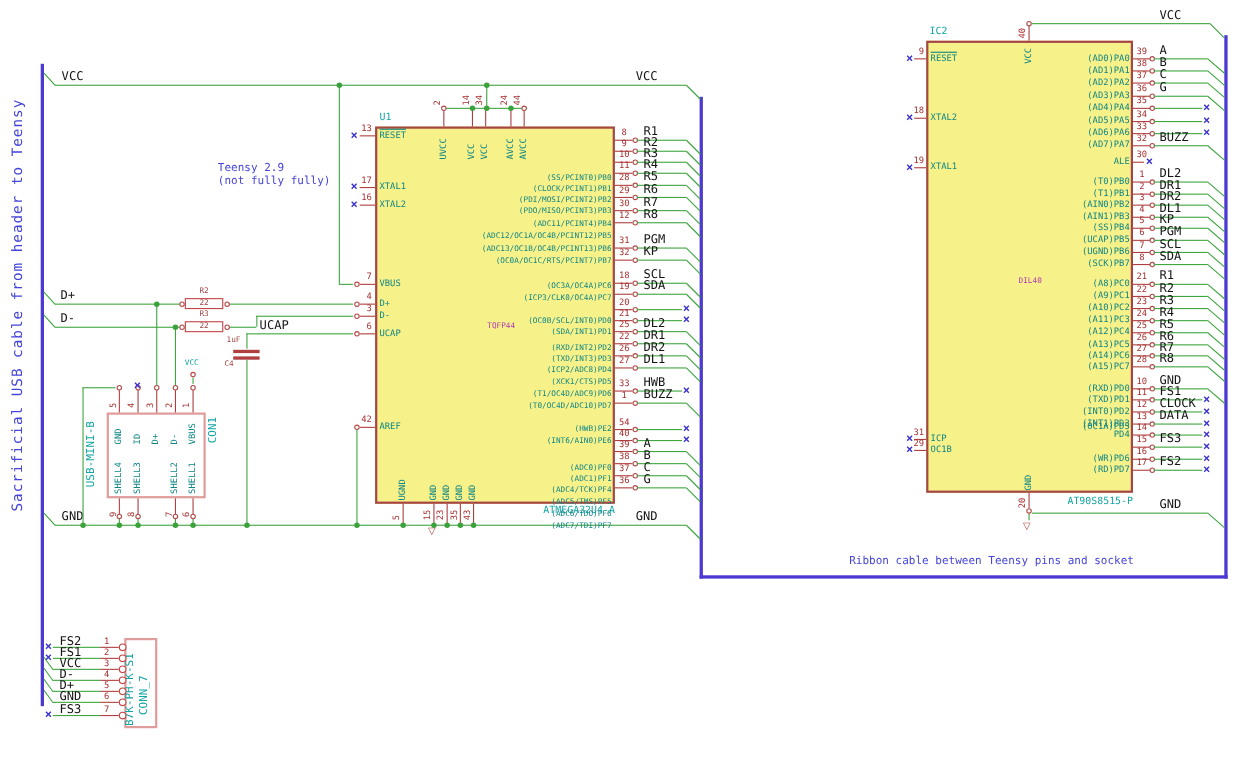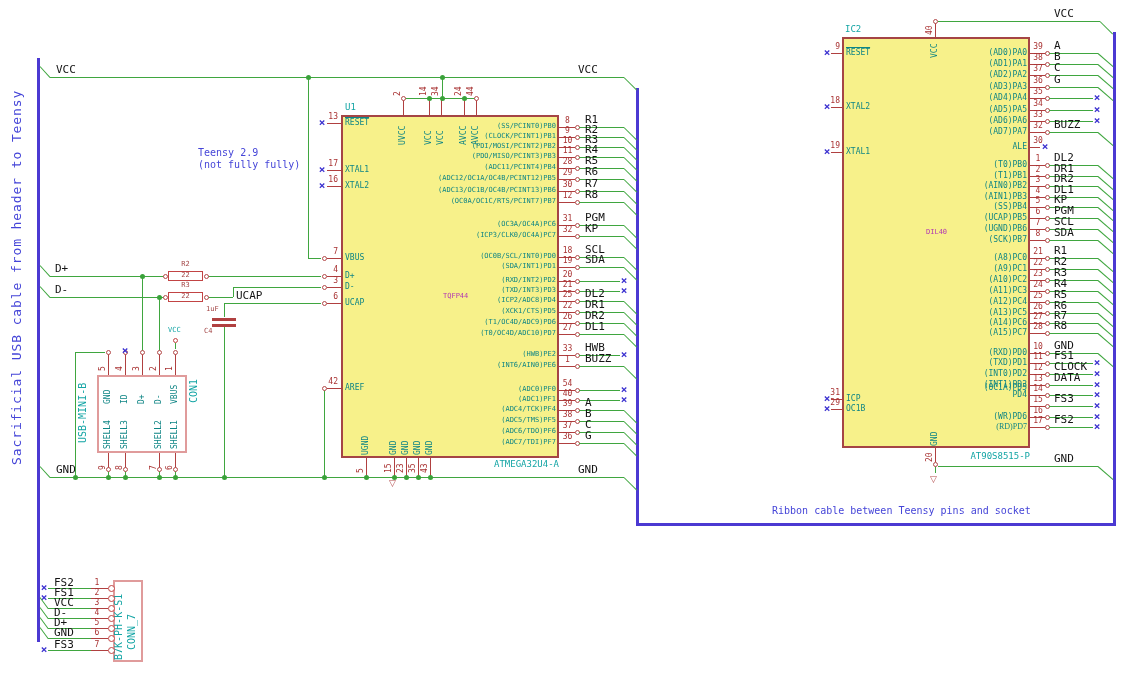--- a/index.html
+++ b/index.html
@@ -4,21 +4,21 @@
 <style>
 html,body{margin:0;padding:0;background:#fff;}
 .stage{position:relative;width:1131px;height:690px;background:#ffffff;overflow:hidden;
   font-family:"DejaVu Sans Mono","Liberation Mono",monospace;}
 .ln{position:absolute;}
 .t{position:absolute;line-height:1;white-space:pre;}
 .rot{transform:rotate(-90deg);transform-origin:0 0;}
 .netlbl{font-size:11px;color:#141414;}
 .pnum{font-size:8px;color:#a83232;}
 .pname{font-size:8px;color:#0f8585;}
-.pname7{font-size:7px;color:#0f8585;}
+.pname7{font-size:7px;color:#0f8585;margin-top:36px;}
 .ref{font-size:9px;color:#14a5a5;}
 .val{font-size:9px;color:#14a5a5;}
 .fp{font-size:7px;color:#b238b2;}
 .note{font-size:10px;color:#4545d8;}
 .fld{font-size:7px;color:#a34646;}
 .vccsym{font-size:7px;color:#14a5a5;}
 .busLabel{font-size:13px;letter-spacing:0.9px;color:#4545d8;}
 .ovl{text-decoration:overline;}
 .icbox{position:absolute;background:#f7f18a;border:2px solid #a54545;box-sizing:border-box;}
 .connbox{position:absolute;border:2px solid #e09b9b;box-sizing:border-box;background:transparent;}
@@ -44,21 +44,21 @@
   <span class="t note" style="left:198px;top:148px">Teensy 2.9</span>
   <span class="t note" style="left:198px;top:160px">(not fully fully)</span>
   <span class="t note" style="left:772px;top:506px">Ribbon cable between Teensy pins and socket</span>
   <span class="t busLabel rot" style="left:10px;top:465px">Sacrificial USB cable from header to Teensy</span>
 
   <span class="t ref" style="left:345px;top:103px">U1</span>
   <span class="t val" style="right:572px;top:460px">ATMEGA32U4-A</span>
   <span class="t fp" style="left:443px;top:293px">TQFP44</span>
   <span class="t ref" style="left:845px;top:25px">IC2</span>
   <span class="t val" style="right:101px;top:452px">AT90S8515-P</span>
-  <span class="t fp" style="left:926px;top:229px">DIL40</span>
+  <span class="t fp" style="left:926px;top:252px">DIL40</span>
   <span class="t ref rot" style="left:189px;top:403px;font-size:10px">CON1</span>
   <span class="t val rot" style="left:78px;top:443px;font-size:10px">USB-MINI-B</span>
   <span class="t ref rot" style="left:127px;top:650px;font-size:10px">CONN_7</span>
   <span class="t val rot" style="left:114px;top:660px;font-size:10px">B7K-PH-K-S1</span>
   <span class="t fld" style="left:168px;top:261px;width:35px;text-align:center">R2</span>
   <span class="t fld" style="left:168px;top:272px;width:35px;text-align:center">22</span>
   <span class="t fld" style="left:168px;top:282px;width:35px;text-align:center">R3</span>
   <span class="t fld" style="left:168px;top:293px;width:35px;text-align:center">22</span>
   <span class="t fld" style="left:206px;top:306px">1uF</span>
   <span class="t fld" style="left:204px;top:328px">C4</span>
@@ -579,21 +579,21 @@
     <span class="t netlbl" style="left: 1054px; top: 393px;">FS3</span>
     <div class="ln" style="background: rgb(63, 166, 63); left: 1049px; top: 405.5px; width: 44px; height: 1px;"></div>
     <span class="ncx" style="left: 1093px; top: 400px;">×</span>
     <span class="t pnum" style="left: 1030px; top: 407px; width: 16px; text-align: center;">16</span>
     <span class="t pname" style="right: 104px; top: 413px;">(WR)PD6</span>
     <div class="ln" style="background: rgb(176, 64, 64); left: 1030px; top: 416.5px; width: 16px; height: 1px;"></div>
     <span class="pc" style="left: 1044.5px; top: 414.5px;"></span>
     <div class="ln" style="background: rgb(63, 166, 63); left: 1049px; top: 416.5px; width: 44px; height: 1px;"></div>
     <span class="ncx" style="left: 1093px; top: 411px;">×</span>
     <span class="t pnum" style="left: 1030px; top: 417px; width: 16px; text-align: center;">17</span>
-    <span class="t pname" style="right: 104px; top: 423px; font-family: Liberation Serif, serif;">(RD)PD7</span>
+    <span class="t pname" style="right: 104px; top: 423px;">(RD)PD7</span>
     <div class="ln" style="background: rgb(176, 64, 64); left: 1030px; top: 426.5px; width: 16px; height: 1px;"></div>
     <span class="pc" style="left: 1044.5px; top: 424.5px;"></span>
     <span class="t netlbl" style="left: 1054px; top: 414px;">FS2</span>
     <div class="ln" style="background: rgb(63, 166, 63); left: 1049px; top: 426.5px; width: 44px; height: 1px;"></div>
     <span class="ncx" style="left: 1093px; top: 421px;">×</span>
     <div class="ln" style="background: rgb(176, 64, 64); left: 831px; top: 52.5px; width: 11px; height: 1px;"></div>
     <span class="ncx" style="left: 823px; top: 47px;">×</span>
     <span class="t pnum" style="right: 291px; top: 43px;">9</span>
     <span class="t pname ovl" style="left: 846px; top: 49px;">RESET</span>
     <div class="ln" style="background: rgb(176, 64, 64); left: 831px; top: 106.5px; width: 11px; height: 1px;"></div>

